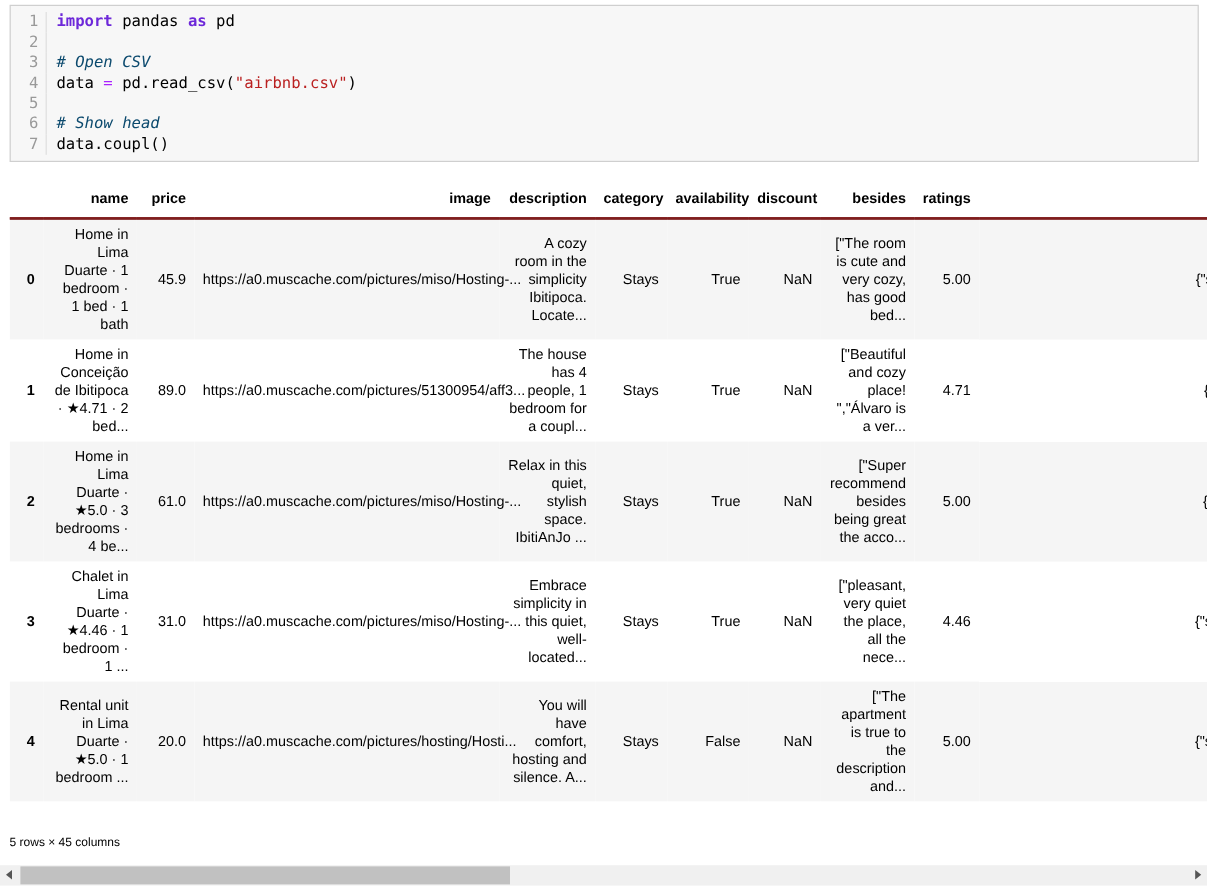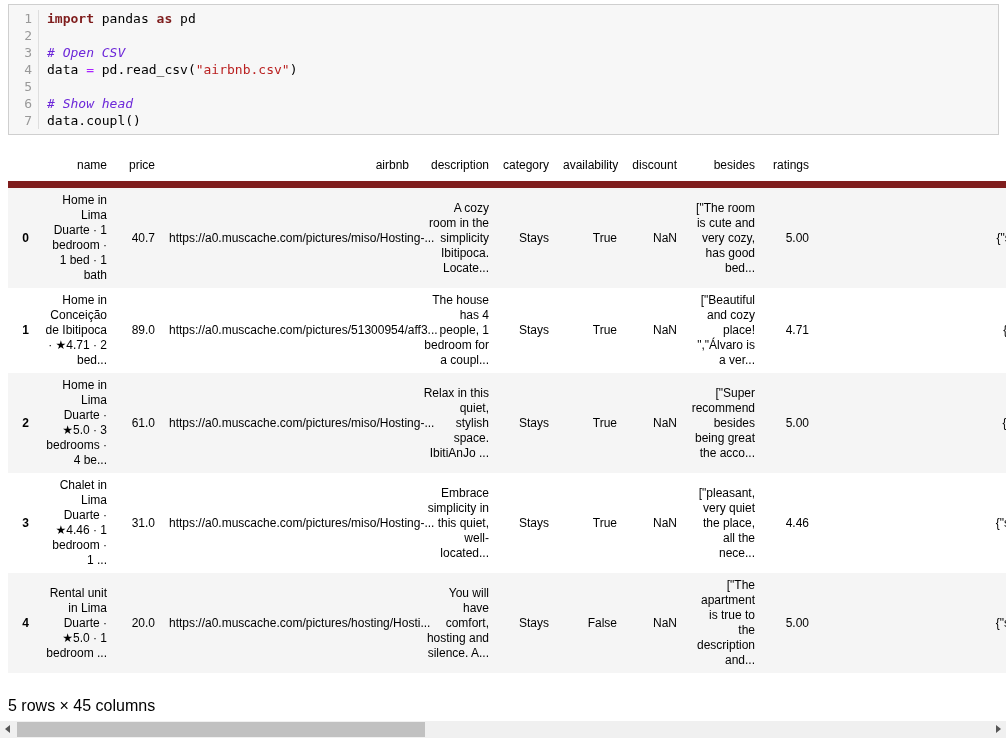--- a/index.html
+++ b/index.html
@@ -13,47 +13,47 @@
     background:#f7f7f7; border:1px solid #cfcfcf;
     padding:5px 0; font-family:"DejaVu Sans Mono", monospace;
     font-size:13px; line-height:17px;
   }
   .code-line { display:flex; min-height:17px; white-space:pre; }
   .ln {
     flex:0 0 30px; text-align:right; padding-right:6px;
     color:#999; border-right:1px solid #dedede; user-select:none;
   }
   .src { padding-left:8px; }
-  .kw { color:#7f1d1d; font-weight:bold;text-align:center; }
-  .cm { color:#6d28d9; font-style:italic; }
+  .kw { color:#6d28d9; font-weight:bold;text-align:center; }
+  .cm { color:#0c4a6e; font-style:italic; }
   .st { color:#BA2121; }
   .op { color:#AA22FF; }
 
   
   .df-area { position:absolute; top:152px; left:8px; right:0; overflow:hidden; }
   table.dataframe { border-collapse:collapse; table-layout:fixed; width:1170px; font-size:12px; line-height:15px; }
   table.dataframe th, table.dataframe td { padding:5px 7px; text-align:right; vertical-align:middle; border:none; }
-  table.dataframe thead th { font-weight:normal; border-bottom:7px solid #7f1d1d; padding-top:6px; padding-bottom:8px; }
+  table.dataframe thead th { font-weight:bold; border-bottom:2px solid #7f1d1d; padding-top:6px; padding-bottom:8px; }
   table.dataframe tbody th { font-weight:bold; }
   table.dataframe tbody tr:nth-child(odd) { background:#f5f5f5; }
   table.dataframe tbody tr:nth-child(even) { background:#fff; }
   td.c-seller { text-align:left; white-space:nowrap; overflow:hidden; }
   col.c-idx  { width:28px; }
   col.c-name { width:78px; }
   col.c-price{ width:48px; }
   col.c-img  { width:254px; }
   col.c-desc { width:80px; }
   col.c-cat  { width:60px; }
   col.c-avail{ width:68px; }
   col.c-disc { width:60px; }
   col.c-rev  { width:78px; }
   col.c-rate { width:54px; }
   col.c-sell { width:362px; }
 
-  .df-footer { position:absolute; top:697px; left:8px; font-size:16px; }
+  .df-footer { position:absolute; top:697px; left:8px; font-size:10px; }
 
   
   .hscrollbar { position:absolute; top:721px; left:0; width:1006px; height:17px; background:#f0f0f0; }
   .sb-thumb { position:absolute; left:17px; top:1px; width:408px; height:15px; background:#c1c1c1; }
   .sb-arrow { position:absolute; top:4px; width:0; height:0; }
   .sb-arrow-left  { left:5px;  border-top:4.5px solid transparent; border-bottom:4.5px solid transparent; border-right:5px solid #555; }
   .sb-arrow-right { right:5px; border-top:4.5px solid transparent; border-bottom:4.5px solid transparent; border-left:5px solid #555; }
 </style>
 </head>
 <body>
@@ -104,35 +104,35 @@
           <col class="c-disc">
           <col class="c-rev">
           <col class="c-rate">
           <col class="c-sell">
       </colgroup>
       <thead>
         <tr>
           <th></th>
           <th>name</th>
           <th>price</th>
-          <th>airbnb</th>
+          <th>image</th>
           <th>description</th>
           <th>category</th>
           <th>availability</th>
           <th>discount</th>
           <th>besides</th>
           <th>ratings</th>
           <th></th>
         </tr>
       </thead>
       <tbody>
         <tr>
           <th>0</th>
           <td>Home in Lima Duarte · 1 bedroom · 1 bed · 1 bath</td>
-          <td>40.7</td>
+          <td>45.9</td>
           <td>https://a0.muscache.com/pictures/miso/Hosting-...</td>
           <td>A cozy room in the simplicity Ibitipoca. Locate...</td>
           <td>Stays</td>
           <td>True</td>
           <td>NaN</td>
           <td>["The room is cute and very cozy, has good bed...</td>
           <td>5.00</td>
           <td class="c-seller">{"seller_id":"1481040","url":"https</td>
         </tr>
         <tr>

